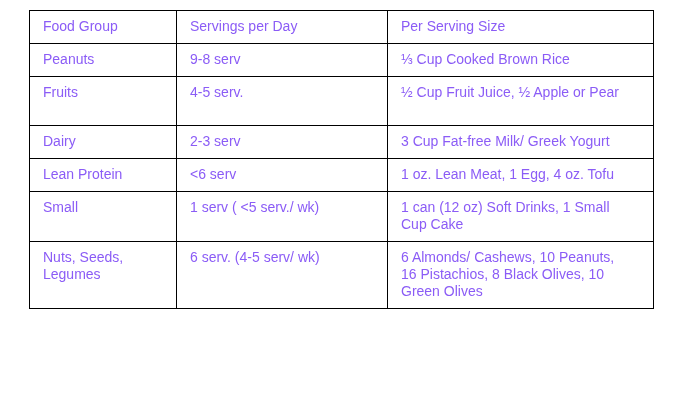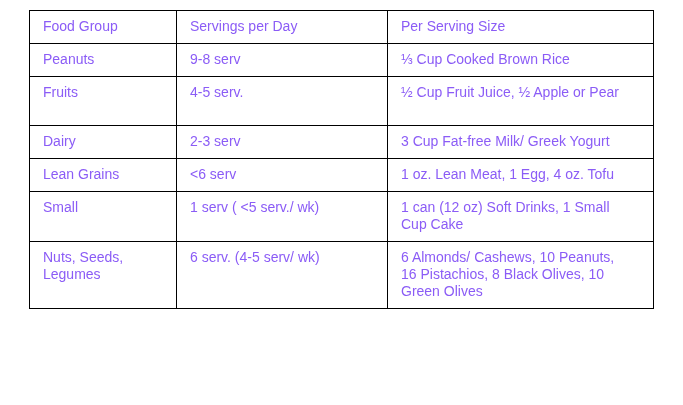--- a/index.html
+++ b/index.html
@@ -76,21 +76,21 @@
         <td>Fruits</td>
         <td>4-5 serv.</td>
         <td>½ Cup Fruit Juice, ½ Apple or Pear</td>
       </tr>
       <tr>
         <td>Dairy</td>
         <td>2-3 serv</td>
         <td>3 Cup Fat-free Milk/ Greek Yogurt</td>
       </tr>
       <tr>
-        <td>Lean Grains</td>
+        <td>Lean Protein</td>
         <td>&lt;6 serv</td>
         <td>1 oz. Lean Meat, 1 Egg, 4 oz. Tofu</td>
       </tr>
       <tr>
         <td>Small</td>
         <td>1 serv ( &lt;5 serv./ wk)</td>
         <td>1 can (12 oz) Soft Drinks, 1 Small Cup Cake</td>
       </tr>
       <tr>
         <td>Nuts, Seeds, Legumes</td>

